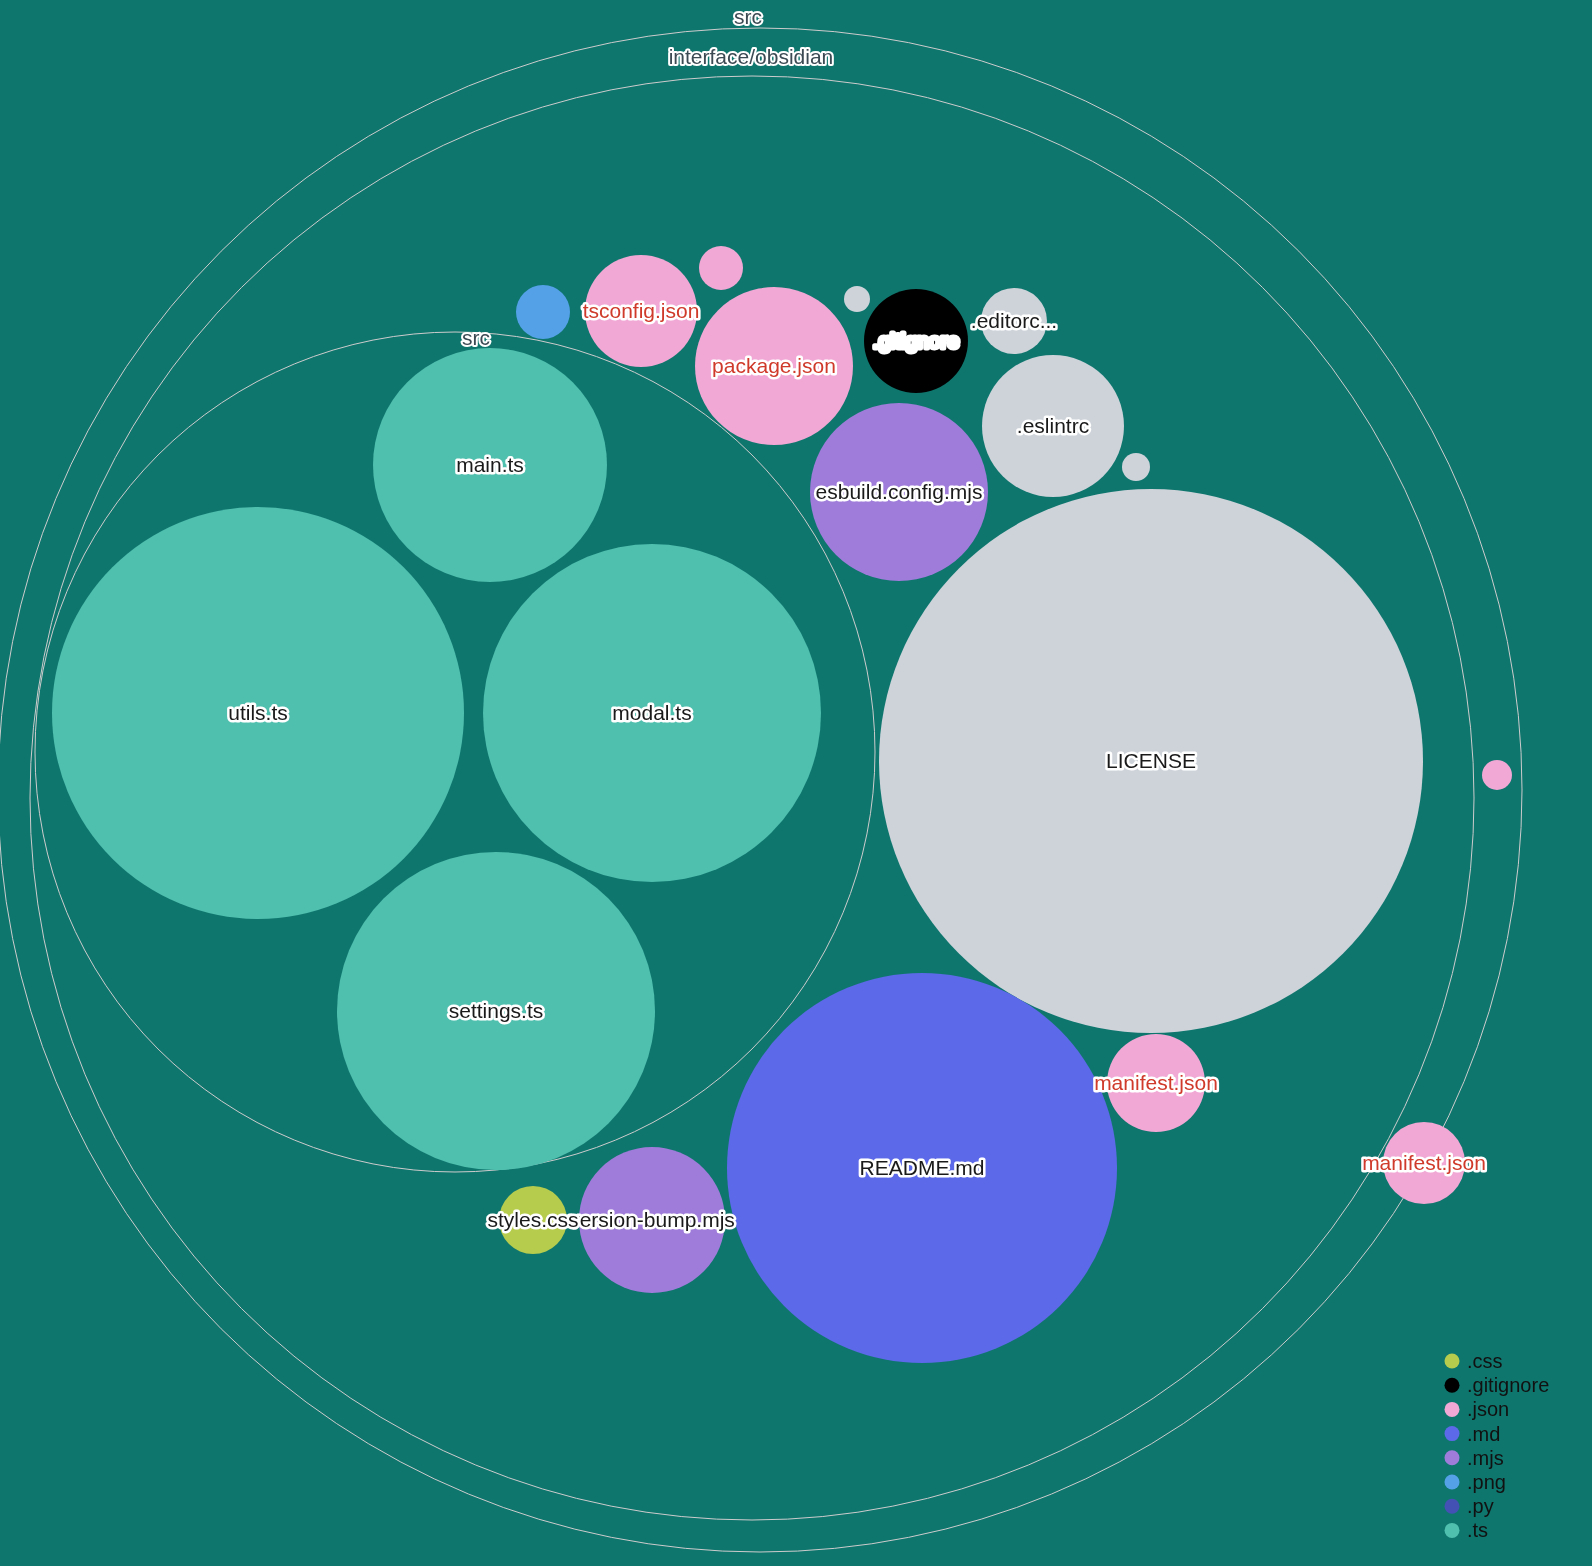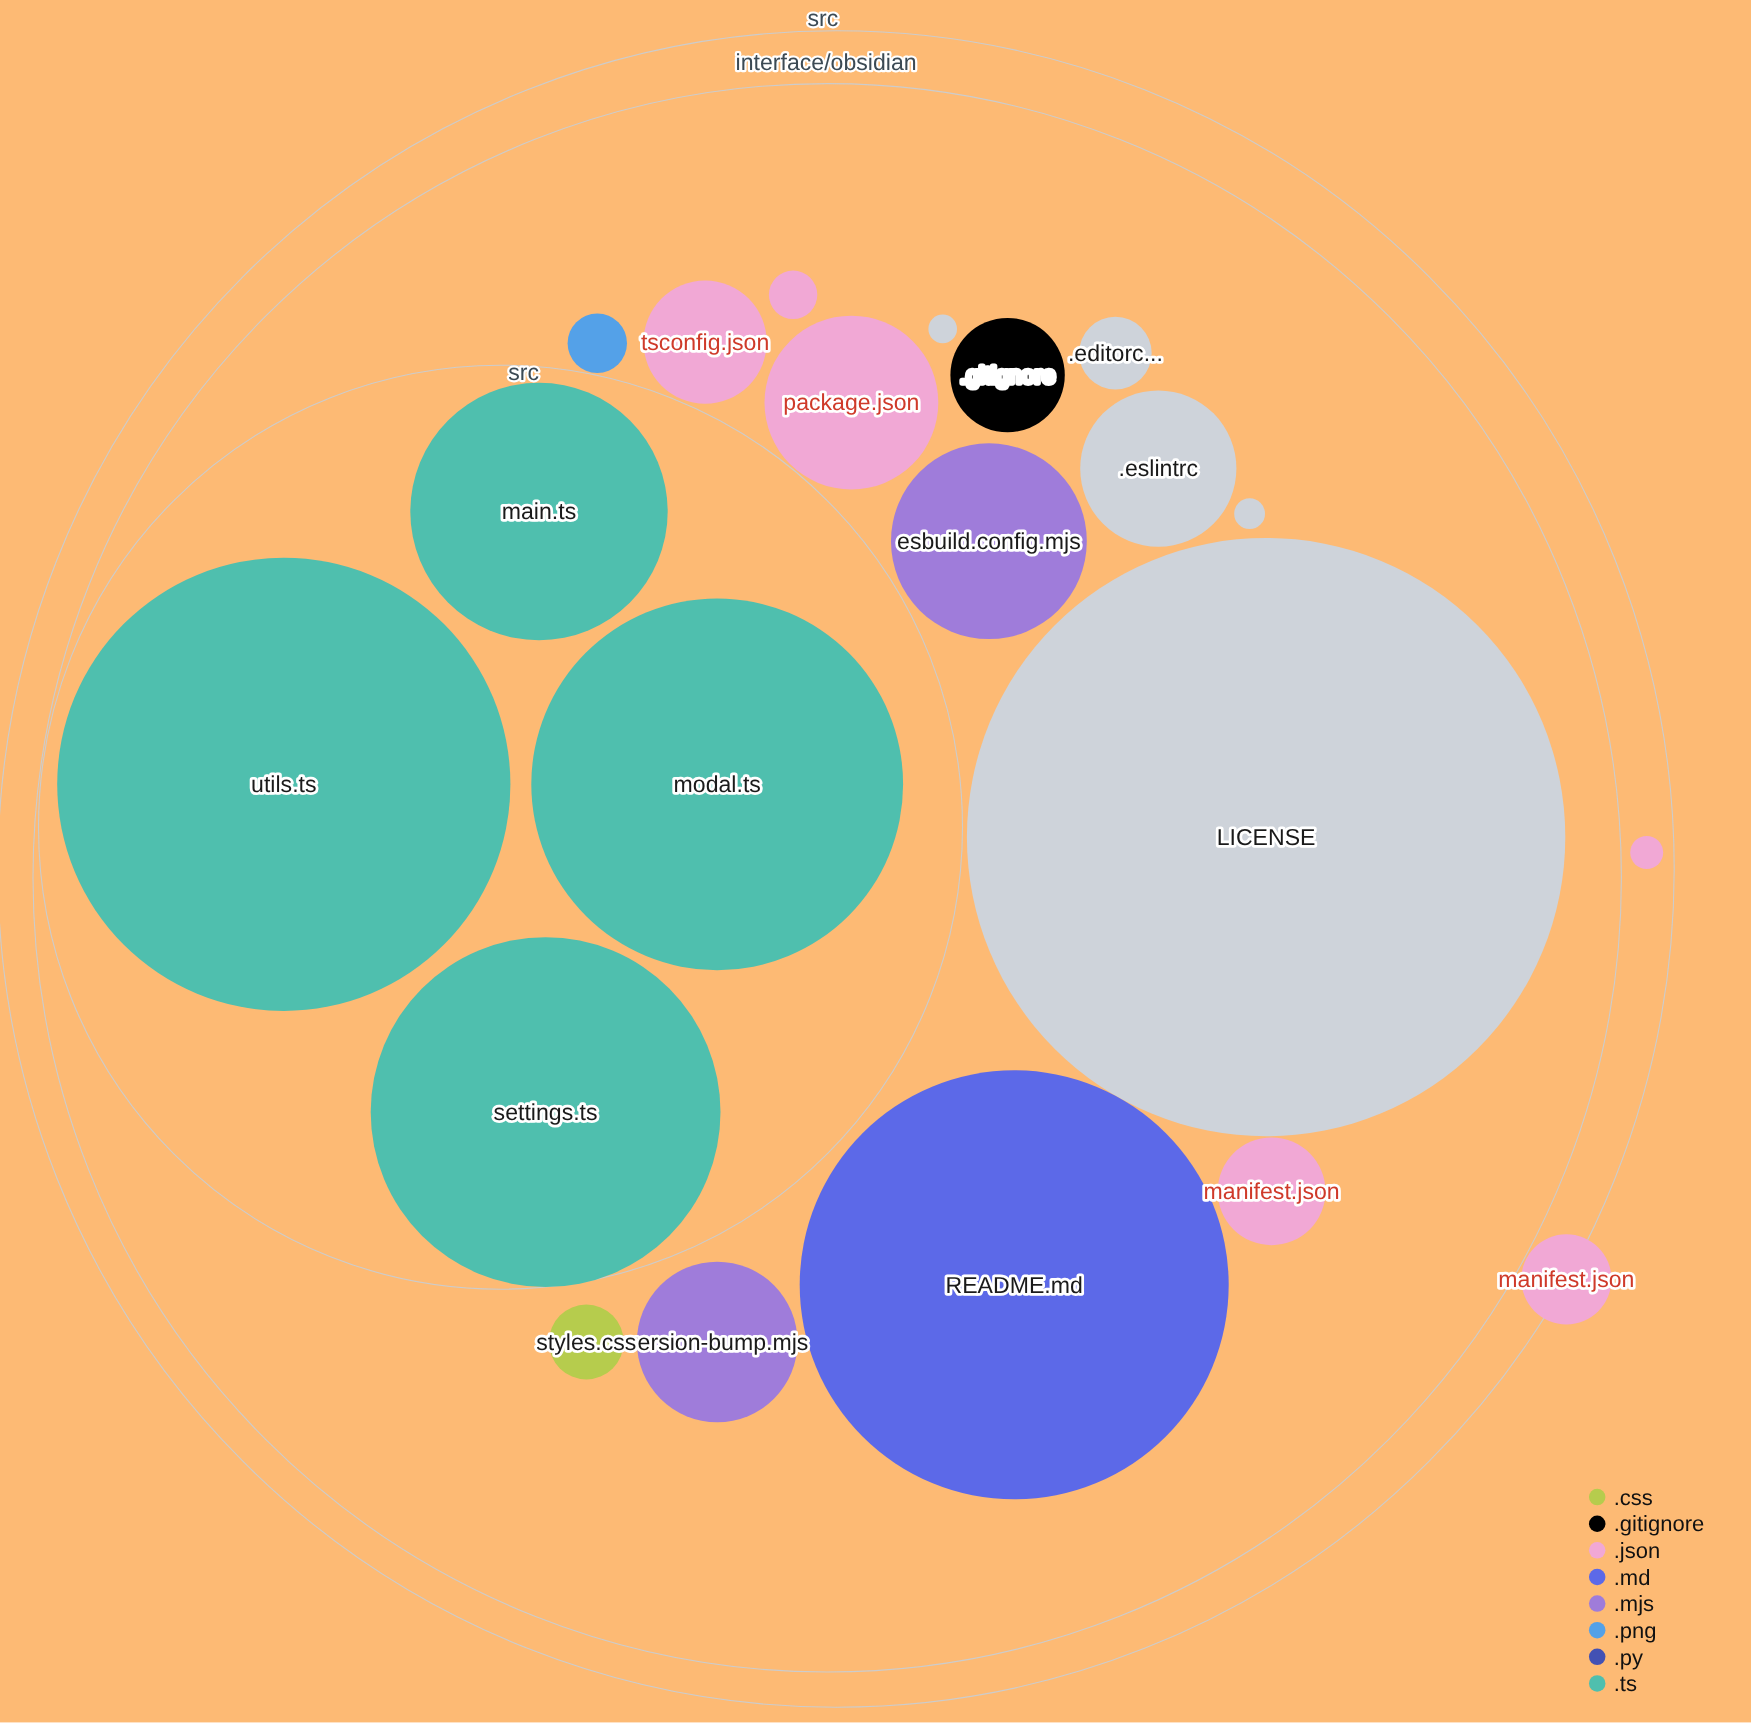--- a/index.html
+++ b/index.html
@@ -4,21 +4,21 @@
 <style>
   html, body {
     margin: 0;
     padding: 0;
     background: #ffffff;
   }
   .stage {
     position: relative;
     width: 1592px;
     height: 1566px;
-    background: #fdba74;
+    background: #0f766e;
     overflow: hidden;
     font-family: "Liberation Sans", sans-serif;
   }
   svg { display: block; }
   .container-circle {
     fill: none;
     stroke: #cccccc;
     stroke-width: 1;
   }
   .bubble-label {

